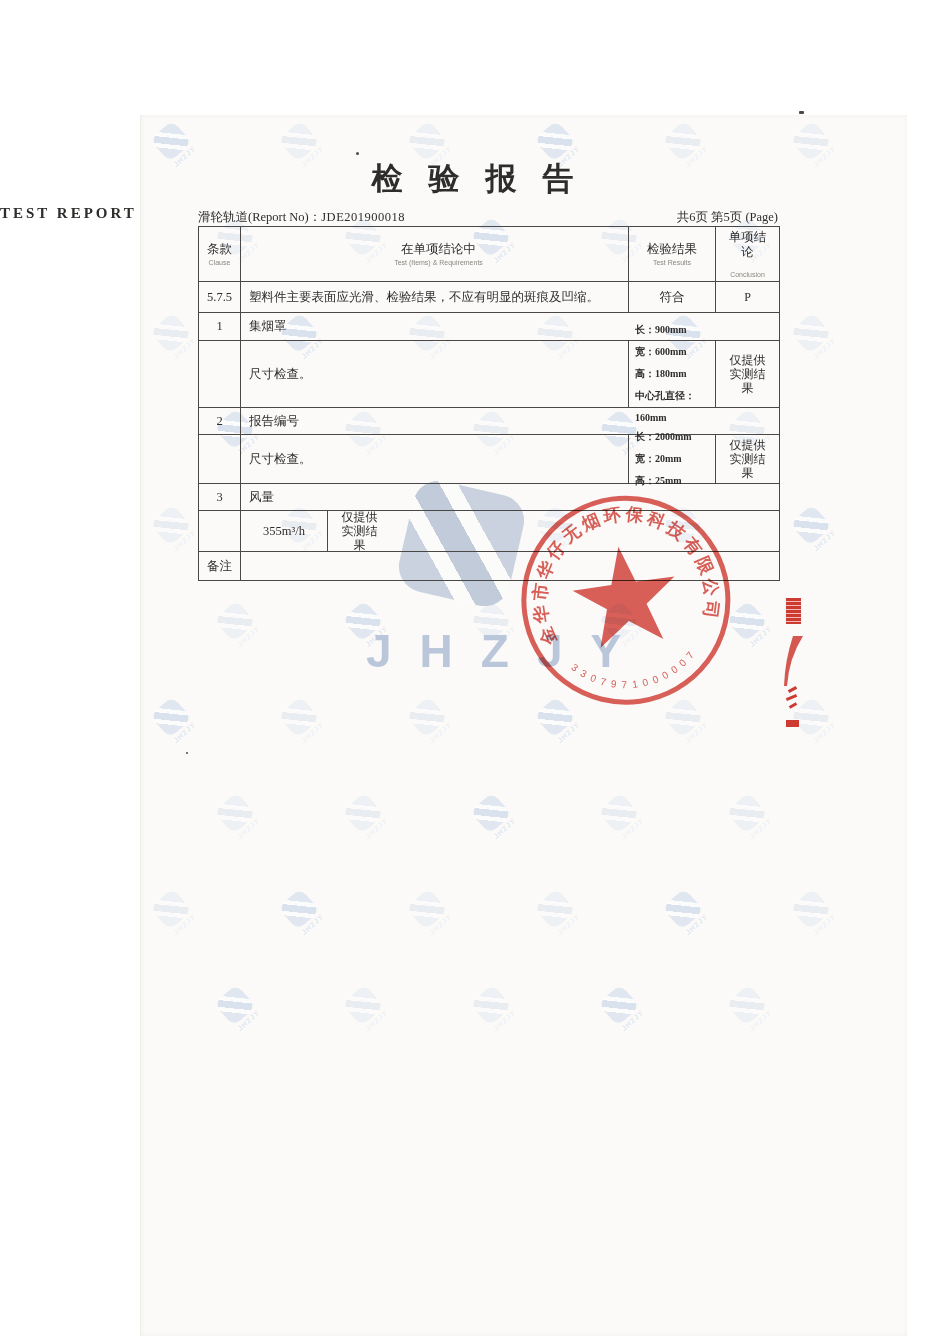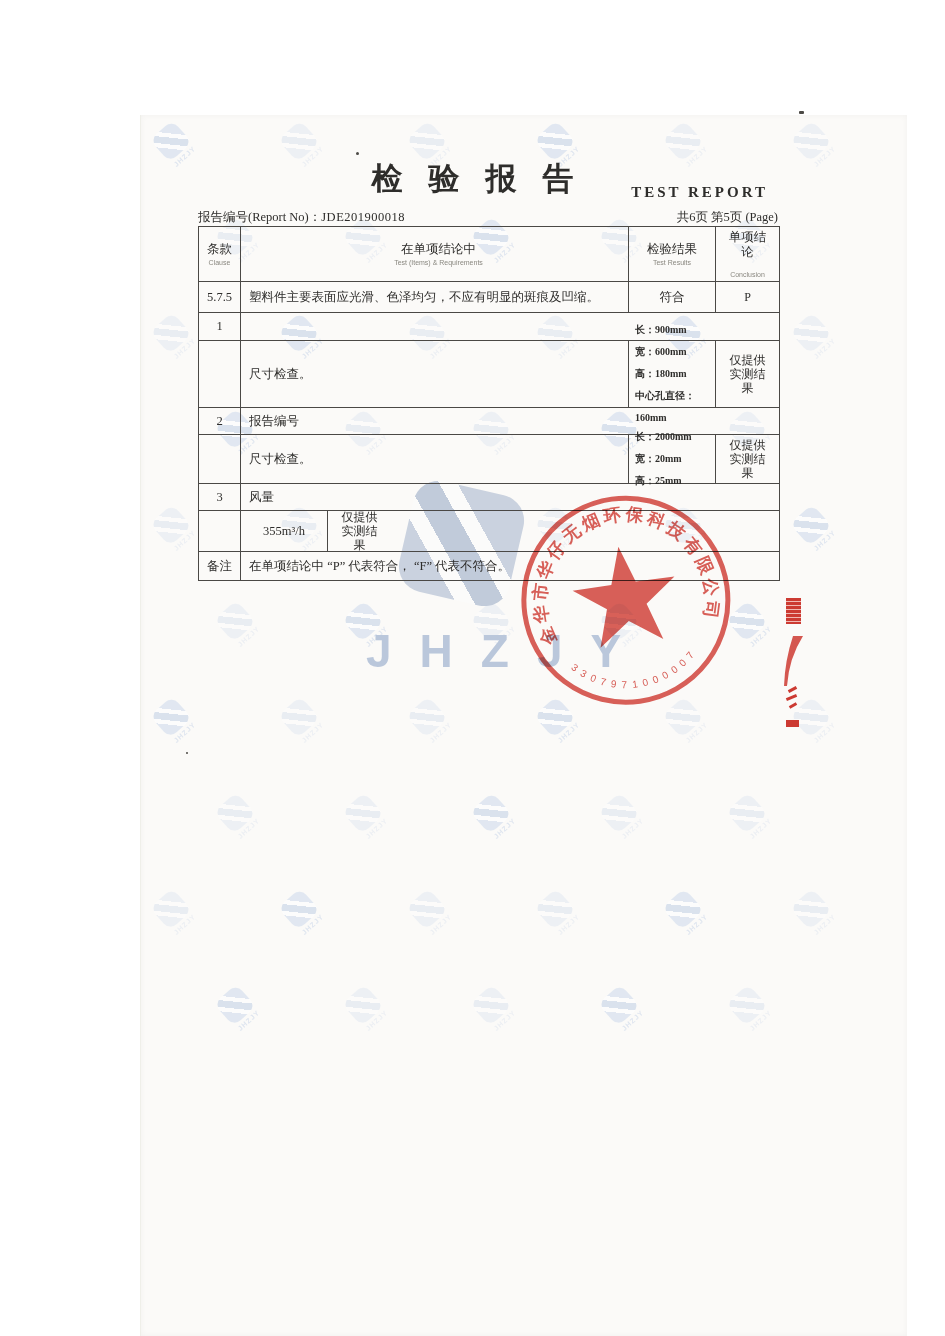--- a/index.html
+++ b/index.html
@@ -17,21 +17,21 @@
   .wm-txt{font:700 7px "Liberation Sans","DejaVu Sans",sans-serif;color:#dde4ef;letter-spacing:1px;margin-top:2px;}
   
   .wm-big-logo{position:absolute;left:405px;top:487px;width:113px;height:113px;border-radius:26px;
      transform:rotate(13deg);
      background:linear-gradient(48deg,#cad2df 0 29%,#fbfbfa 29% 39%,#c1cbda 39% 56%,#fbfbfa 56% 66%,#cad2df 66%);}
   .wm-big-text{position:absolute;left:366px;top:624px;font:700 46px "Liberation Sans","DejaVu Sans",sans-serif;
      color:#bac7db;letter-spacing:28px;}
   
   .title-cn{position:absolute;left:0;top:158px;width:945px;text-align:center;
      font-size:31px;font-weight:700;letter-spacing:26px;padding-left:26px;box-sizing:border-box;}
-  .title-en{position:absolute;left:0;top:184px;width:768px;text-align:right;
+  .title-en{position:absolute;left:0;top:205px;width:768px;text-align:left;
      font-size:15px;font-weight:700;letter-spacing:3px;}
   .meta-line{position:absolute;left:198px;top:209px;width:580px;font-size:12.5px;}
   .meta-left{float:left;}
   .meta-no{letter-spacing:.5px;}
   .meta-right{float:right;}
   
   .rpt-table{position:absolute;left:198px;top:226px;width:580px;border:1px solid #4a4845;border-bottom:none;
      font-size:12.5px;}
   .t-row{display:flex;border-bottom:1px solid #4a4845;align-items:stretch;}
   .cell{box-sizing:border-box;display:flex;flex-direction:column;justify-content:center;}
@@ -285,21 +285,21 @@
       </div>
   </div>
 
   <div class="wm-big-logo"></div>
   <div class="wm-big-text">JHZJY</div>
 
   <div class="title-cn">检验报告</div>
   <div class="title-en">TEST REPORT</div>
 
   <div class="meta-line">
-    <span class="meta-left"><span>报告编号(Report No)：</span><span class="meta-no">JDE201900018</span></span>
+    <span class="meta-left"><span>滑轮轨道(Report No)：</span><span class="meta-no">JDE201900018</span></span>
     <span class="meta-right">共6页 第5页 (Page)</span>
   </div>
 
   <div class="rpt-table">
 
     <div class="t-row hdr" style="height:54px;">
       <div class="cell c-clause">
         <div class="cn">条款</div>
         <div class="en">Clause</div>
       </div>
@@ -313,27 +313,28 @@
       </div>
       <div class="cell c-conc">
         <div class="cn preline">单项结
 论</div>
         <div class="en">Conclusion</div>
       </div>
     </div>
 
     <div class="t-row" style="height:30px;">
       <div class="cell c-clause">5.7.5</div>
-      <div class="cell c-item bordered">塑料件主要表面应光滑、色泽均匀，不应有明显的斑痕及凹缩。</div>
+      <div class="cell c-item bordered">塑料件主要表面应光滑、检验结果，不应有明显的斑痕及凹缩。</div>
       <div class="cell c-result">符合</div>
       <div class="cell c-conc">P</div>
     </div>
 
     <div class="t-row" style="height:27px;">
       <div class="cell c-clause">1</div>
+      <div class="cell c-wide">集烟罩</div>
     </div>
 
     <div class="t-row" style="height:66px;">
       <div class="cell c-clause"></div>
       <div class="cell c-item bordered">尺寸检查。</div>
       <div class="cell c-result dims preline">长：900mm
 宽：600mm
 高：180mm
 中心孔直径：
 160mm</div>
@@ -360,21 +361,20 @@
     </div>
 
     <div class="t-row" style="height:40px;">
       <div class="cell c-clause"></div>
       <div class="cell c-result">355m³/h</div>
       <div class="cell c-conc">仅提供实测结果</div>
     </div>
 
     <div class="t-row" style="height:28px;">
       <div class="cell c-clause">备注</div>
-      <div class="cell c-wide">在单项结论中 “P” 代表符合， “F” 代表不符合。</div>
     </div>
   </div>
 
   <div class="stamp">
     <svg viewBox="0 0 222 238">
       <defs>
         <path id="companyArc" d="M 34.8,145.4 A 80,80 0 1 1 185.2,145.4" fill="none"></path>
         <path id="codeArc" d="M 37.9,168.5 A 88,88 0 0 0 182.1,168.5" fill="none"></path>
       </defs>
       <circle cx="110" cy="118" r="102" fill="none" stroke-width="5" stroke="#d4423a"></circle>

